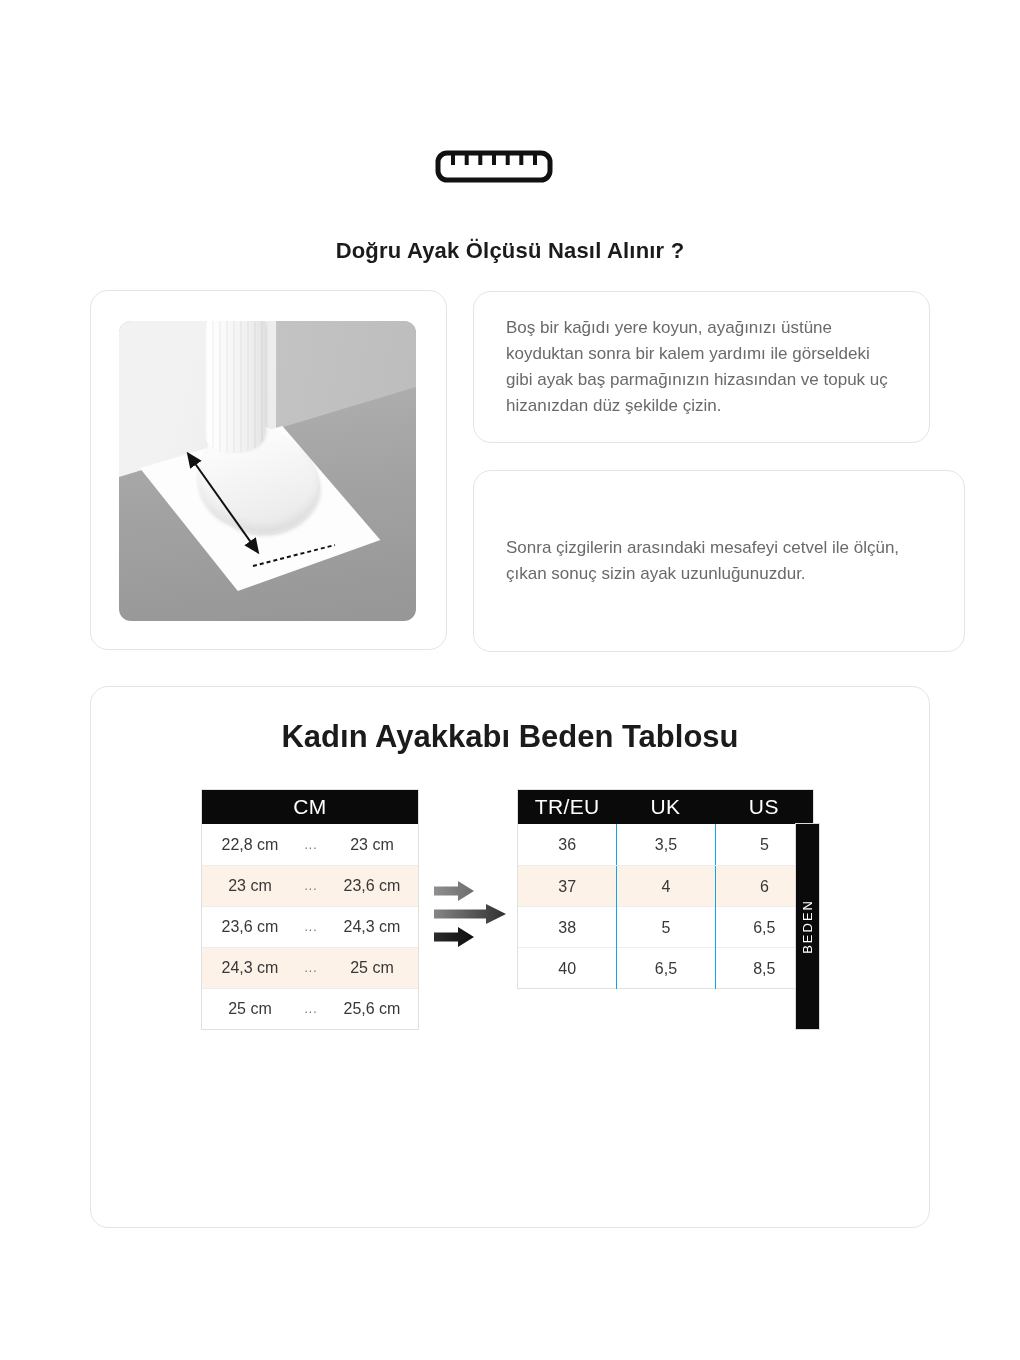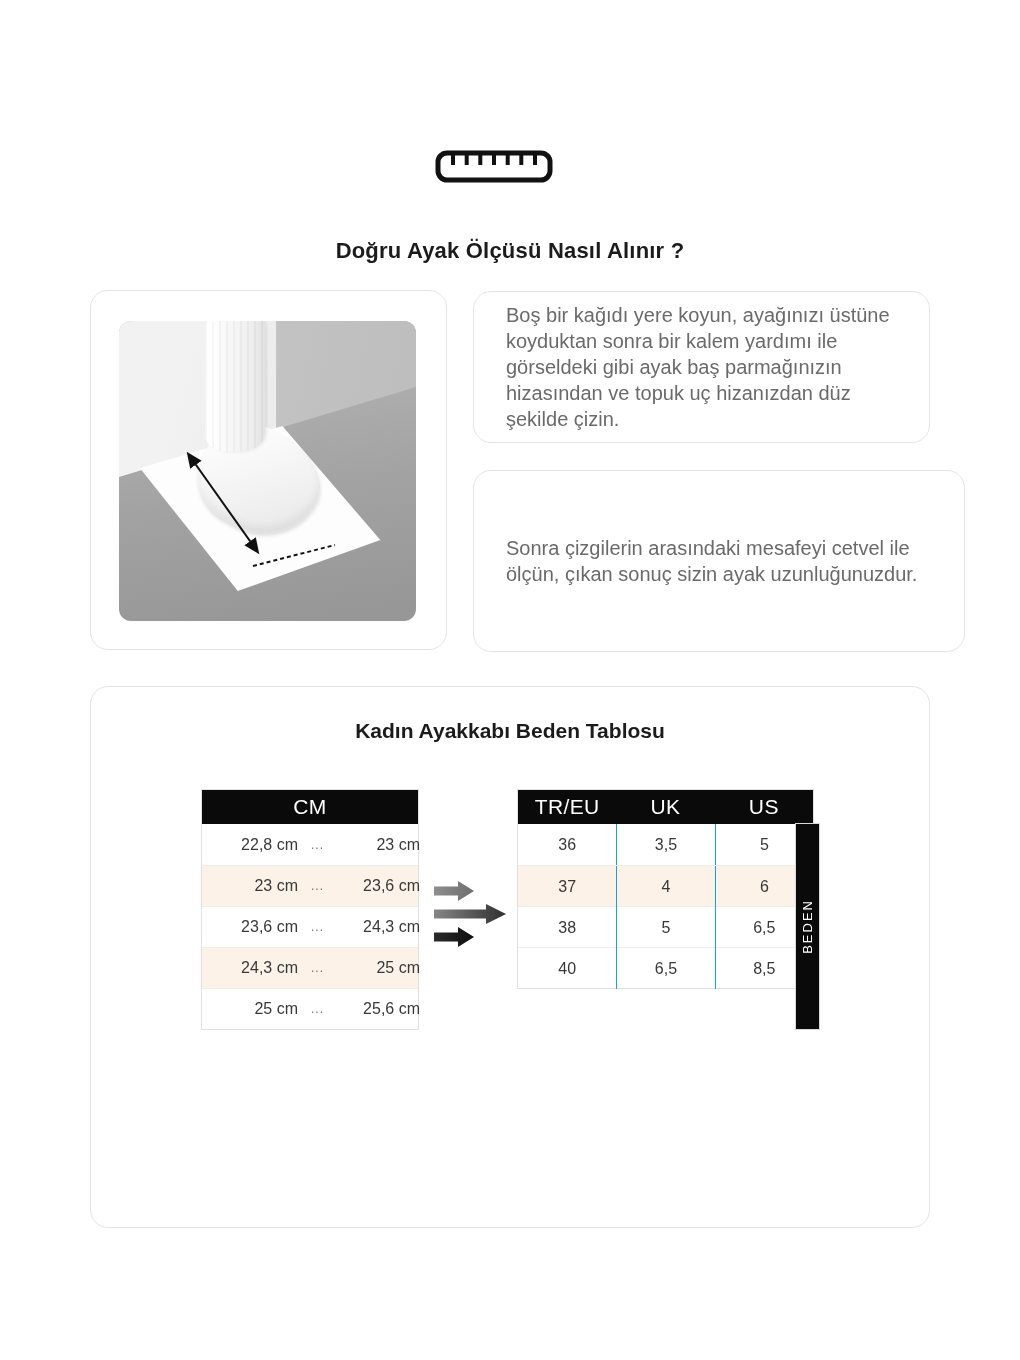--- a/index.html
+++ b/index.html
@@ -39,21 +39,21 @@
     border: 1px solid #e4e4e4;
     border-radius: 18px;
   }
   .photo-card { left: 90px; top: 290px; width: 357px; height: 360px; }
   .info-card-1 { left: 473px; top: 291px; width: 457px; height: 152px;
                  display: flex; align-items: center; }
   .info-card-2 { left: 473px; top: 470px; width: 492px; height: 182px;
                  display: flex; align-items: center; }
   .info-text {
     padding: 0 38px 0 32px;
-    font-size: 20px;
+    font-size: 17px;
     line-height: 26px;
     color: #6a6a6a;
   }
 
   
   .photo {
     position: absolute;
     left: 28px; top: 30px;
     width: 297px; height: 300px;
     border-radius: 12px;
@@ -97,21 +97,21 @@
   }
   .measure-svg { position: absolute; inset: 0; }
 
   
   .size-card { left: 90px; top: 686px; width: 840px; height: 542px; }
   .size-title {
     position: absolute;
     left: 0; top: 32px;
     width: 100%;
     text-align: center;
-    font-size: 21px;
+    font-size: 31px;
     font-weight: bold;
     color: #1b1b1b;
   }
 
   .table {
     position: absolute;
     border: 1px solid #e0e0e0;
     background: #ffffff;
   }
   .cm-table { left: 110px; top: 102px; width: 218px; }
@@ -126,21 +126,21 @@
     font-size: 21px;
     letter-spacing: 0.4px;
   }
   .cm-table .t-head { grid-template-columns: 1fr; text-align: center; }
   .eu-table .t-head { grid-template-columns: 1fr 1fr 1fr; text-align: center; }
 
   .t-row {
     height: 41px;
     display: grid;
     align-items: center;
-    text-align: right;
+    text-align: center;
     font-size: 16px;
     color: #383838;
     background: #ffffff;
   }
   .t-row + .t-row { border-top: 1px solid #ededed; }
   .t-row.alt { background: #fcf2e8; }
   .cm-table .t-row { grid-template-columns: 96px 26px 96px; }
   .eu-table .t-row { grid-template-columns: 1fr 1fr 1fr; }
   .eu-table .t-row .cell + .cell { border-left: 1px solid #0ea5e9; height: 41px;
                                    display: flex; align-items: center; justify-content: center; }

